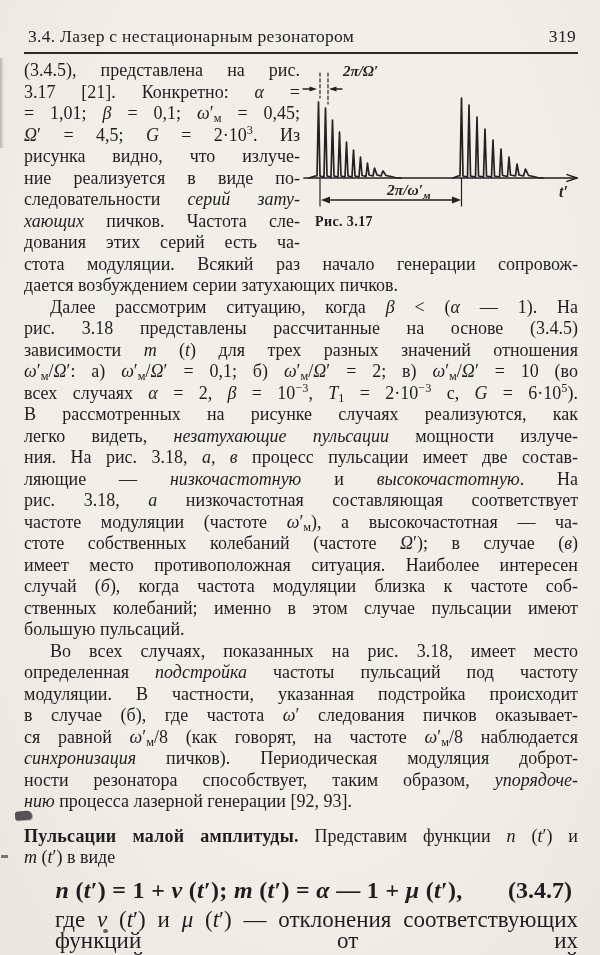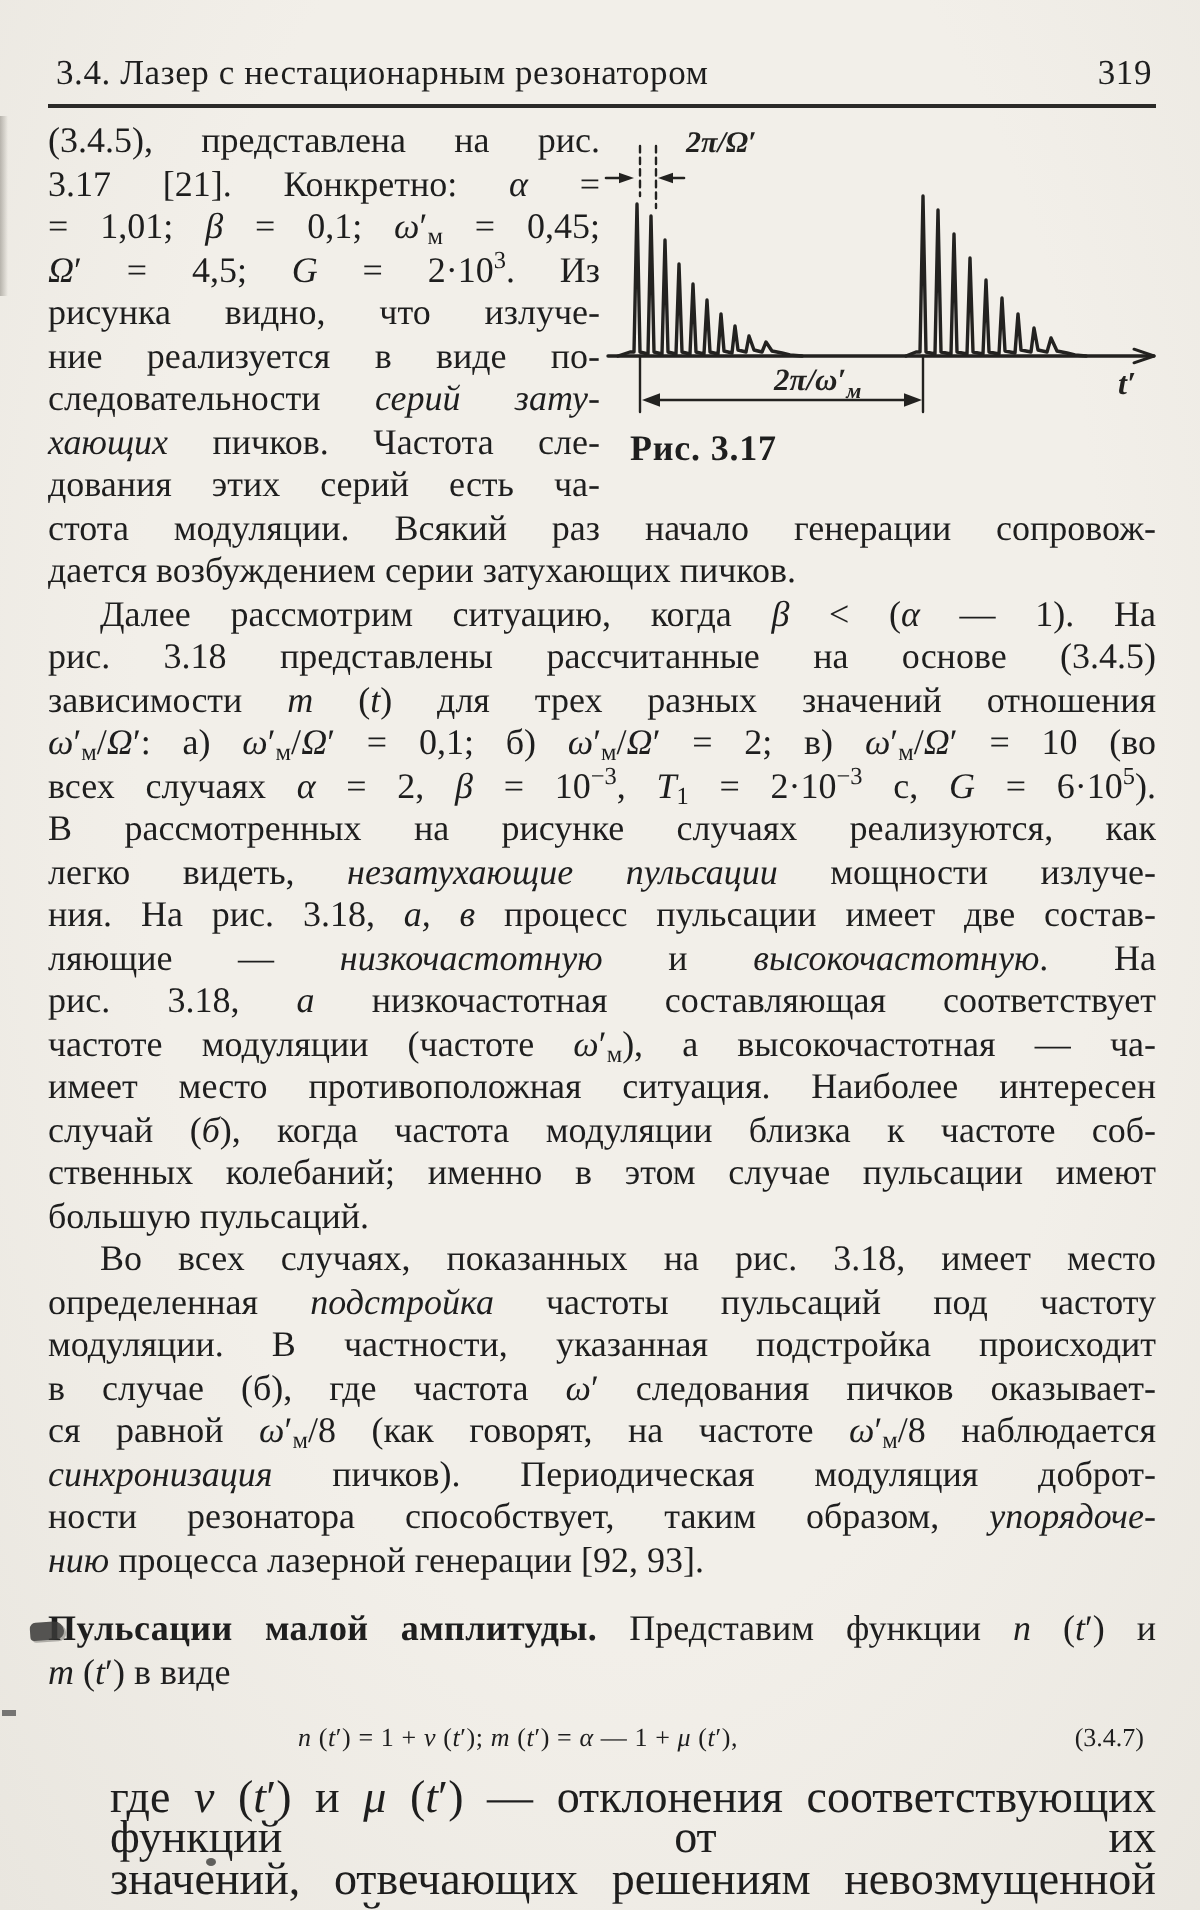--- a/index.html
+++ b/index.html
@@ -34,31 +34,31 @@
   .ln.ind{text-indent:26px;}
   .ln.gap{margin-top:13px;}
   .ln.small{font-size:23px;line-height:20.5px;margin-left:31px;}
   .ln b{font-weight:700;letter-spacing:.2px;}
   sup,sub{font-size:.68em;line-height:0;position:relative;vertical-align:baseline;}
   sup{top:-.5em;}
   sub{top:.28em;}
   
   .formula-row{
     display:flex;align-items:flex-start;
-    margin:11px 0 9px 0;font-size:13px;
+    margin:11px 0 9px 0;font-size:24px;font-weight:bold;
   }
   .formula-body{flex:1;text-align:center;text-align-last:center;letter-spacing:.3px;}
   .formula-num{width:78px;text-align:right;padding-right:6px;}
   
   .figure{
     position:absolute;left:301px;top:58px;width:294px;
   }
   .figure svg{display:block;}
   .fig-caption{
-    font-weight:700;font-size:18px;margin:2px 0 0 14px;letter-spacing:.4px;
+    font-weight:700;font-size:14px;margin:2px 0 0 14px;letter-spacing:.4px;
   }
   
   .smudge{
     position:absolute;left:15px;top:811px;width:17px;height:9px;
     background:#3a3a38;border-radius:3px 5px 4px 2px;opacity:.85;
     transform:rotate(-4deg);
     box-shadow:1px 1px 0 rgba(58,58,56,.4);
   }
   .tick-mark{
     position:absolute;left:1px;top:855px;width:7px;height:3px;background:#444;opacity:.7;
@@ -135,20 +135,21 @@
         <div class="ln">рис. 3.18 представлены рассчитанные на основе (3.4.5)</div>
         <div class="ln">зависимости <i>m</i> (<i>t</i>) для трех разных значений отношения</div>
         <div class="ln"><i>ω</i>′<sub>м</sub>/<i>Ω</i>′: а) <i>ω</i>′<sub>м</sub>/<i>Ω</i>′ = 0,1; б) <i>ω</i>′<sub>м</sub>/<i>Ω</i>′ = 2; в) <i>ω</i>′<sub>м</sub>/<i>Ω</i>′ = 10 (во</div>
         <div class="ln">всех случаях <i>α</i> = 2, <i>β</i> = 10<sup>−3</sup>, <i>T</i><sub>1</sub> = 2·10<sup>−3</sup> с, <i>G</i> = 6·10<sup>5</sup>).</div>
         <div class="ln">В рассмотренных на рисунке случаях реализуются, как</div>
         <div class="ln">легко видеть, <i>незатухающие пульсации</i> мощности излуче-</div>
         <div class="ln">ния. На рис. 3.18, <i>а, в</i> процесс пульсации имеет две состав-</div>
         <div class="ln">ляющие — <i>низкочастотную</i> и <i>высокочастотную</i>. На</div>
         <div class="ln">рис. 3.18, <i>а</i> низкочастотная составляющая соответствует</div>
         <div class="ln">частоте модуляции (частоте <i>ω</i>′<sub>м</sub>), а высокочастотная — ча-</div>
+        <div class="ln">стоте собственных колебаний (частоте <i>Ω</i>′); в случае (<i>в</i>)</div>
         <div class="ln">имеет место противоположная ситуация. Наиболее интересен</div>
         <div class="ln">случай (<i>б</i>), когда частота модуляции близка к частоте соб-</div>
         <div class="ln">ственных колебаний; именно в этом случае пульсации имеют</div>
         <div class="ln end">большую пульсаций.</div>
         <div class="ln ind">Во всех случаях, показанных на рис. 3.18, имеет место</div>
         <div class="ln">определенная <i>подстройка</i> частоты пульсаций под частоту</div>
         <div class="ln">модуляции. В частности, указанная подстройка происходит</div>
         <div class="ln">в случае (б), где частота <i>ω</i>′ следования пичков оказывает-</div>
         <div class="ln">ся равной <i>ω</i>′<sub>м</sub>/8 (как говорят, на частоте <i>ω</i>′<sub>м</sub>/8 наблюдается</div>
         <div class="ln"><i>синхронизация</i> пичков). Периодическая модуляция доброт-</div>

